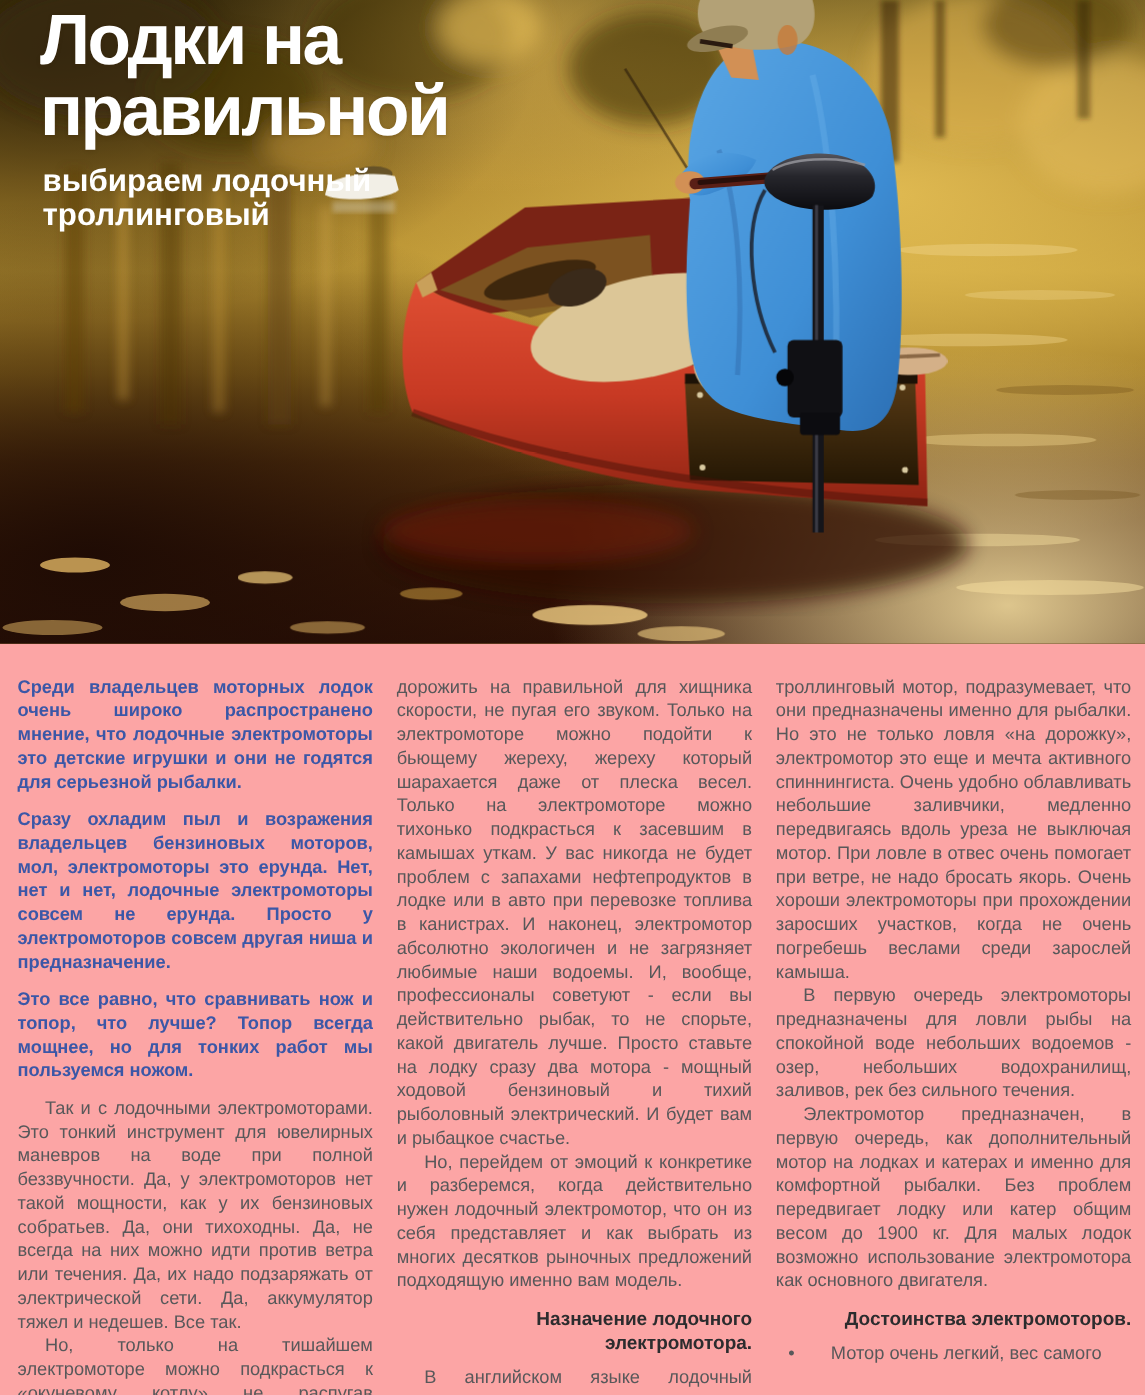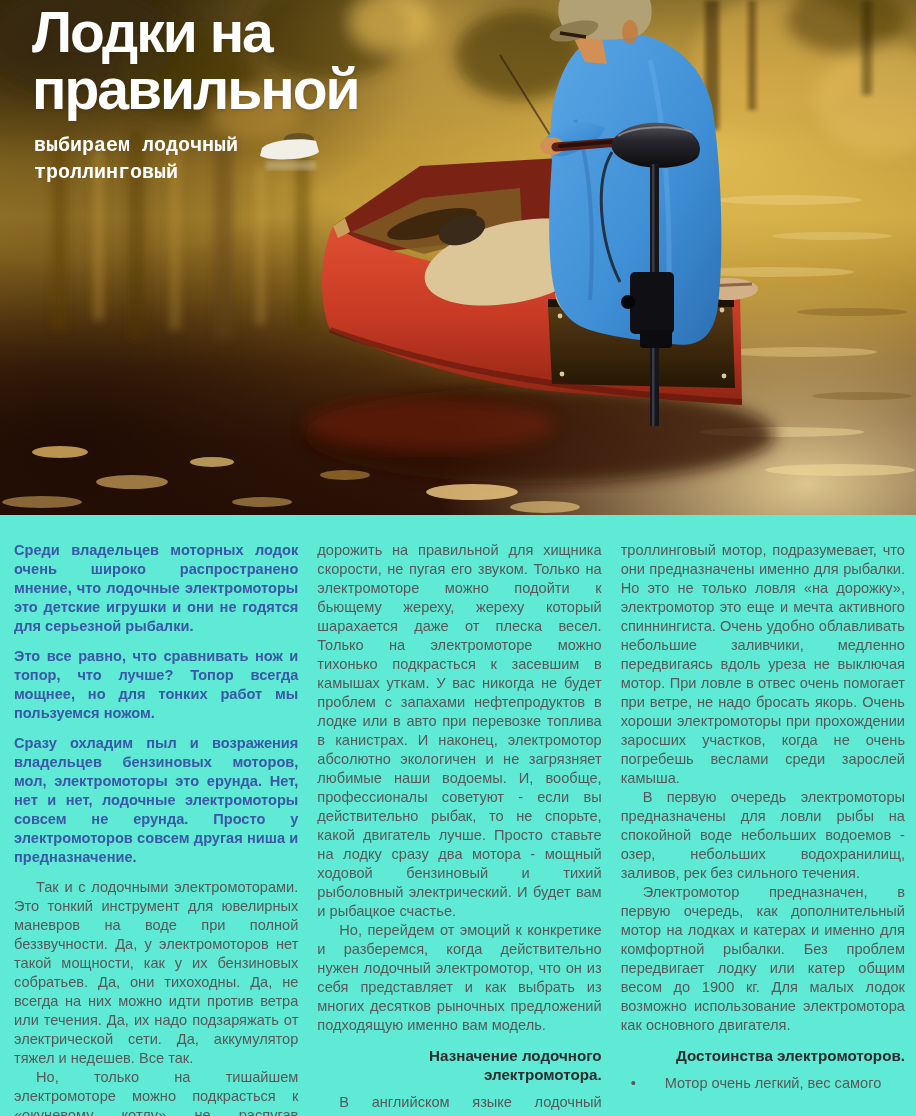--- a/index.html
+++ b/index.html
@@ -1,24 +1,24 @@
 <!DOCTYPE html>
 <html><head>
 <meta charset="utf-8">
 <style>
   html,body{margin:0;padding:0;background:#e8e8e8;}
-  .page{position:relative;width:916px;height:1116px;background:#5eead4;overflow:hidden;
+  .page{position:relative;width:916px;height:1116px;background:#fca5a5;overflow:hidden;
         font-family:"Liberation Sans",sans-serif;margin:0 auto;}
   
   .hero{position:relative;width:916px;height:515px;overflow:hidden;background:#8a6120;}
   .hero svg{display:block;}
   .titleblock{position:absolute;left:32px;top:4px;color:#ffffff;}
   .title{font-size:57px;line-height:57px;font-weight:bold;letter-spacing:-2px;margin:0;
          text-shadow:0 1px 3px rgba(60,35,0,.25);}
-  .subtitle{font-size:20px;line-height:27px;font-weight:bold;margin:14px 0 0 2px;letter-spacing:0;font-family:Liberation Mono, monospace;}
+  .subtitle{font-size:25px;line-height:27px;font-weight:bold;margin:14px 0 0 2px;letter-spacing:0;}
   
   .cols{display:flex;gap:19px;padding:26px 11px 0 14px;}
   .col{flex:1 1 0;font-size:14.6px;line-height:19px;text-align:justify;color:#58585a;}
   p{margin:0;}
   p.lead{color:#3b57a7;font-weight:bold;margin-bottom:11px;}
   p.body{text-indent:22px;}
   p.cont{text-indent:0;}
   h3.colhead{font-size:15.2px;line-height:19px;font-weight:bold;color:#2c2c2e;
              text-align:right;margin:11px 0 9px 0;}
   .bullet-line{display:flex;margin-top:2px;}
@@ -220,22 +220,22 @@
     <div class="titleblock">
       <h1 class="title"><span>Лодки на</span><br><span>правильной</span></h1>
       <div class="subtitle"><span>выбираем лодочный</span><br><span>троллинговый</span></div>
     </div>
   </div>
 
   <div class="cols">
 
     <div class="col">
       <p class="lead">Среди владельцев моторных лодок очень широко распространено мнение, что лодочные электромоторы это детские игрушки и они не годятся для серьезной рыбалки.</p>
+      <p class="lead">Сразу охладим пыл и возражения владельцев бензиновых моторов, мол, электромоторы это ерунда. Нет, нет и нет, лодочные электромоторы совсем не ерунда. Просто у электромоторов совсем другая ниша и предназначение.</p>
       <p class="lead">Это все равно, что сравнивать нож и топор, что лучше? Топор всегда мощнее, но для тонких работ мы пользуемся ножом.</p>
-      <p class="lead">Сразу охладим пыл и возражения владельцев бензиновых моторов, мол, электромоторы это ерунда. Нет, нет и нет, лодочные электромоторы совсем не ерунда. Просто у электромоторов совсем другая ниша и предназначение.</p>
       <p class="body">Так и с лодочными электромоторами. Это тонкий инструмент для ювелирных маневров на воде при полной беззвучности. Да, у электромоторов нет такой мощности, как у их бензиновых собратьев. Да, они тихоходны. Да, не всегда на них можно идти против ветра или течения. Да, их надо подзаряжать от электрической сети. Да, аккумулятор тяжел и недешев. Все так.</p>
       <p class="body">Но, только на тишайшем электромоторе можно подкрасться к «окуневому котлу» не распугав полосатых хищников. Только электромотор позволяет</p>
     </div>
 
     <div class="col">
       <p class="body cont">дорожить на правильной для хищника скорости, не пугая его звуком. Только на электромоторе можно подойти к бьющему жереху, жереху который шарахается даже от плеска весел. Только на электромоторе можно тихонько подкрасться к засевшим в камышах уткам. У вас никогда не будет проблем с запахами нефтепродуктов в лодке или в авто при перевозке топлива в канистрах. И наконец, электромотор абсолютно экологичен и не загрязняет любимые наши водоемы. И, вообще, профессионалы советуют - если вы действительно рыбак, то не спорьте, какой двигатель лучше. Просто ставьте на лодку сразу два мотора - мощный ходовой бензиновый и тихий рыболовный электрический. И будет вам и рыбацкое счастье.</p>
       <p class="body">Но, перейдем от эмоций к конкретике и разберемся, когда действительно нужен лодочный электромотор, что он из себя представляет и как выбрать из многих десятков рыночных предложений подходящую именно вам модель.</p>
       <h3 class="colhead">Назначение лодочного электромотора.</h3>
       <p class="body">В английском языке лодочный электромотор носит четкое, устоявшееся название - trolling motor. Само название -</p>
     </div>

